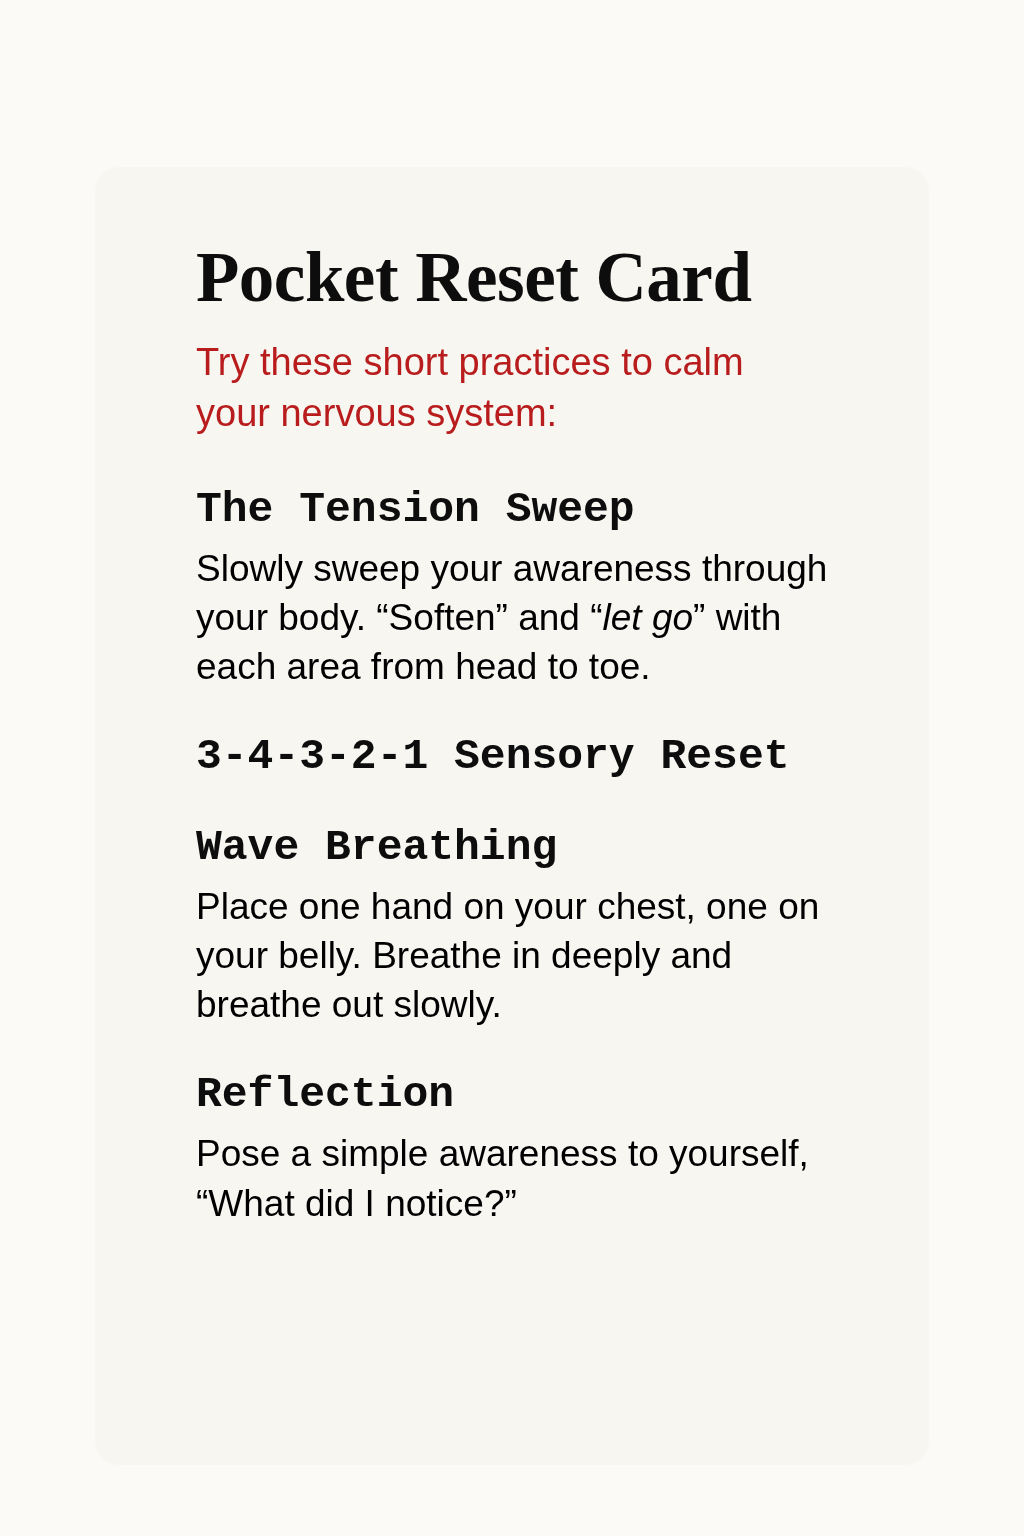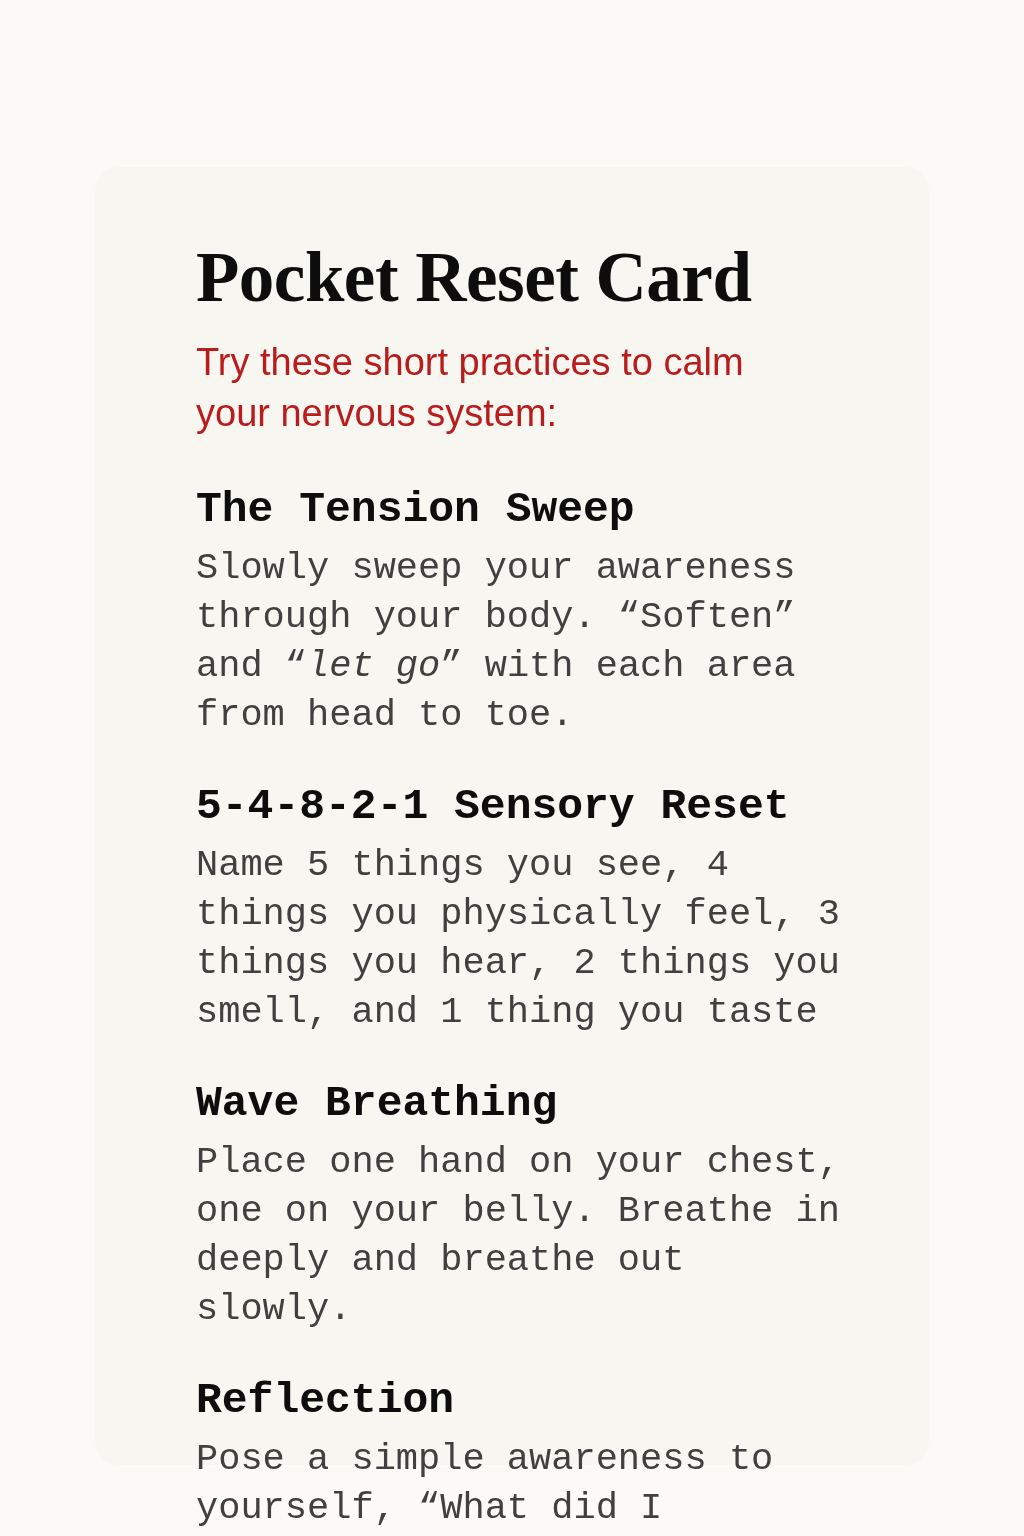--- a/index.html
+++ b/index.html
@@ -60,24 +60,24 @@
   }
   .sec-title {
     font-family: Liberation Mono, monospace;
     font-weight: bold;
     font-size: 43px;
     line-height: 1.12;
     color: #0d0d0d;
     margin: 0 0 10px 0;
   }
   .sec-body {
-    font-family: Liberation Mono, monospace;
+    font-family: Liberation Sans, sans-serif;
     font-size: 37px;
     line-height: 1.33;
-    color: #404040;
+    color: #000000;
     margin: 0;
     max-width: 660px;
   }
   .sec-body em {
     font-style: italic;
   }
   .wide {
     max-width: 700px;
   }
 </style>
@@ -91,22 +91,21 @@
       <h1 class="title">Pocket Reset Card</h1>
 
       <p class="intro">Try these short practices to calm your nervous system:</p>
 
       <div class="section">
         <h2 class="sec-title">The Tension Sweep</h2>
         <p class="sec-body wide"><span>Slowly sweep your awareness through your body. “Soften” and “</span><em>let go</em><span>” with each area from head to toe.</span></p>
       </div>
 
       <div class="section">
-        <h2 class="sec-title">5-4-8-2-1 Sensory Reset</h2>
-        <p class="sec-body wide">Name 5 things you see, 4 things you physically feel, 3 things you hear, 2 things you smell, and 1 thing you taste</p>
+        <h2 class="sec-title">3-4-3-2-1 Sensory Reset</h2>
       </div>
 
       <div class="section">
         <h2 class="sec-title">Wave Breathing</h2>
         <p class="sec-body">Place one hand on your chest, one on your belly. Breathe in deeply and breathe out slowly.</p>
       </div>
 
       <div class="section">
         <h2 class="sec-title">Reflection</h2>
         <p class="sec-body wide">Pose a simple awareness to yourself, “What did I notice?”</p>

